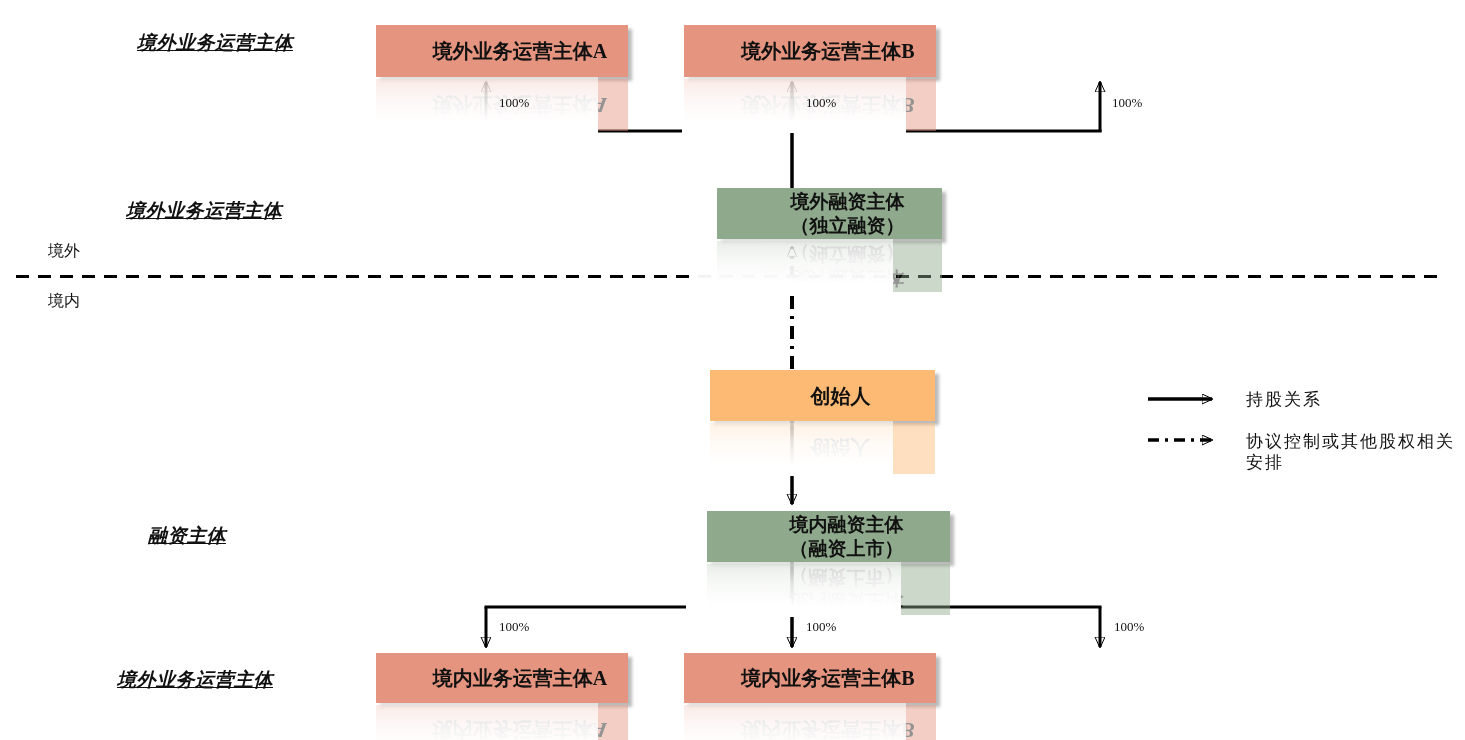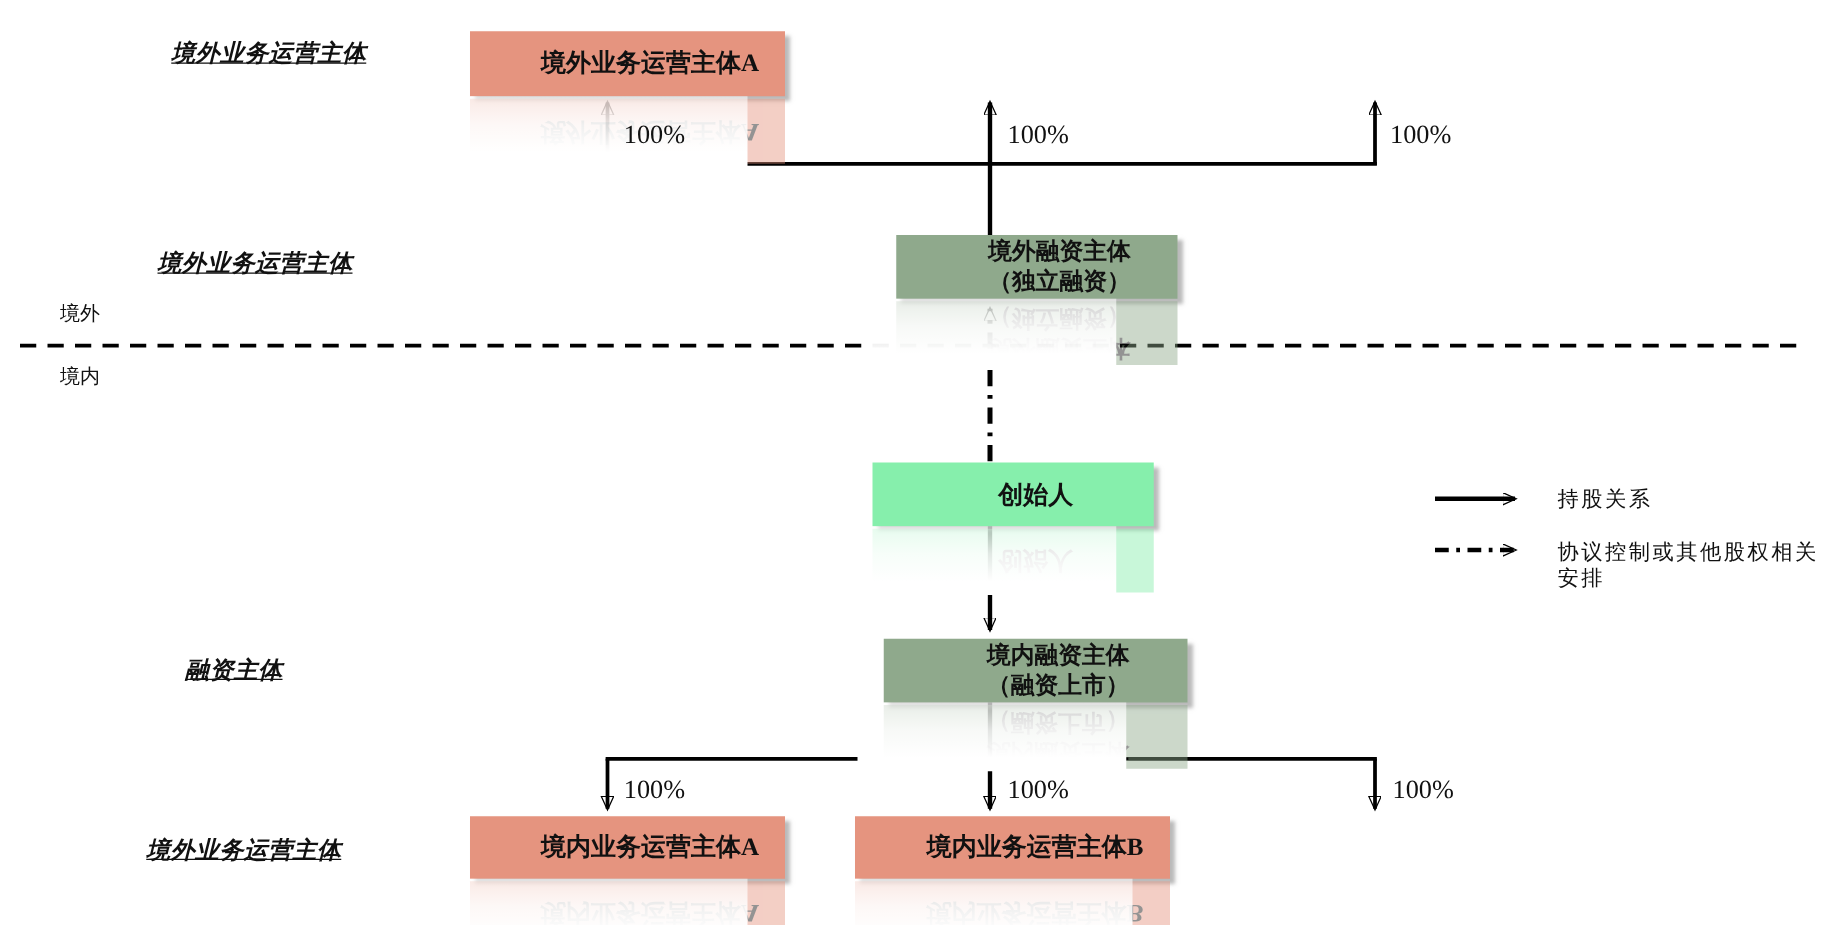--- a/index.html
+++ b/index.html
@@ -42,21 +42,21 @@
   .box .line{
     display:block;
     font-weight:bold;
     font-size:20px;
     line-height:24px;
     white-space:nowrap;
   }
   .box.two-line .line{font-size:19px;line-height:24px;}
   .salmon{background:#E5947F;}
   .green{background:#8FA98C;margin-left:19px;}
-  .blue{background:#86efac;}
+  .blue{background:#fdba74;margin-left:12px;}
   
   .refl{
     position:absolute;
     top:calc(100% + 2px);left:0;
     width:100%;height:100%;
     pointer-events:none;
   }
   .refl .box{
     transform:scaleY(-1);
     opacity:0.45;
@@ -65,21 +65,21 @@
   .refl-fade{
     position:absolute;inset:-2px -6px -2px -2px;
     background:linear-gradient(180deg,
       rgba(255,255,255,0.55) 0%,
       rgba(255,255,255,0.85) 40%,
       #ffffff 80%);
   }
   
   .pct{
     position:absolute;
-    font-size:21px;
+    font-size:13px;
     white-space:nowrap;
   }
   
   .legend-label{
     position:absolute;
     font-size:17px;
     font-family:"Liberation Sans","DejaVu Sans",sans-serif;
     letter-spacing:2px;
     line-height:21px;
   }
@@ -131,20 +131,31 @@
     <div class="box salmon">
         <span class="line">境外业务运营主体A</span>
       </div>
     <div class="refl">
       <div class="box salmon">
           <span class="line">境外业务运营主体A</span>
         </div>
       <div class="refl-fade"></div>
     </div>
   </div>
+  <div class="node" style="left:684px;top:25px;width:216px;height:52px">
+    <div class="box salmon">
+        <span class="line">境外业务运营主体B</span>
+      </div>
+    <div class="refl">
+      <div class="box salmon">
+          <span class="line">境外业务运营主体B</span>
+        </div>
+      <div class="refl-fade"></div>
+    </div>
+  </div>
 
   <div class="node" style="left:698px;top:188px;width:189px;height:51px">
     <div class="box green two-line">
       <span class="line">境外融资主体</span>
       <span class="line">（独立融资）</span>
     </div>
     <div class="refl">
       <div class="box green two-line">
         <span class="line">境外融资主体</span>
         <span class="line">（独立融资）</span>

